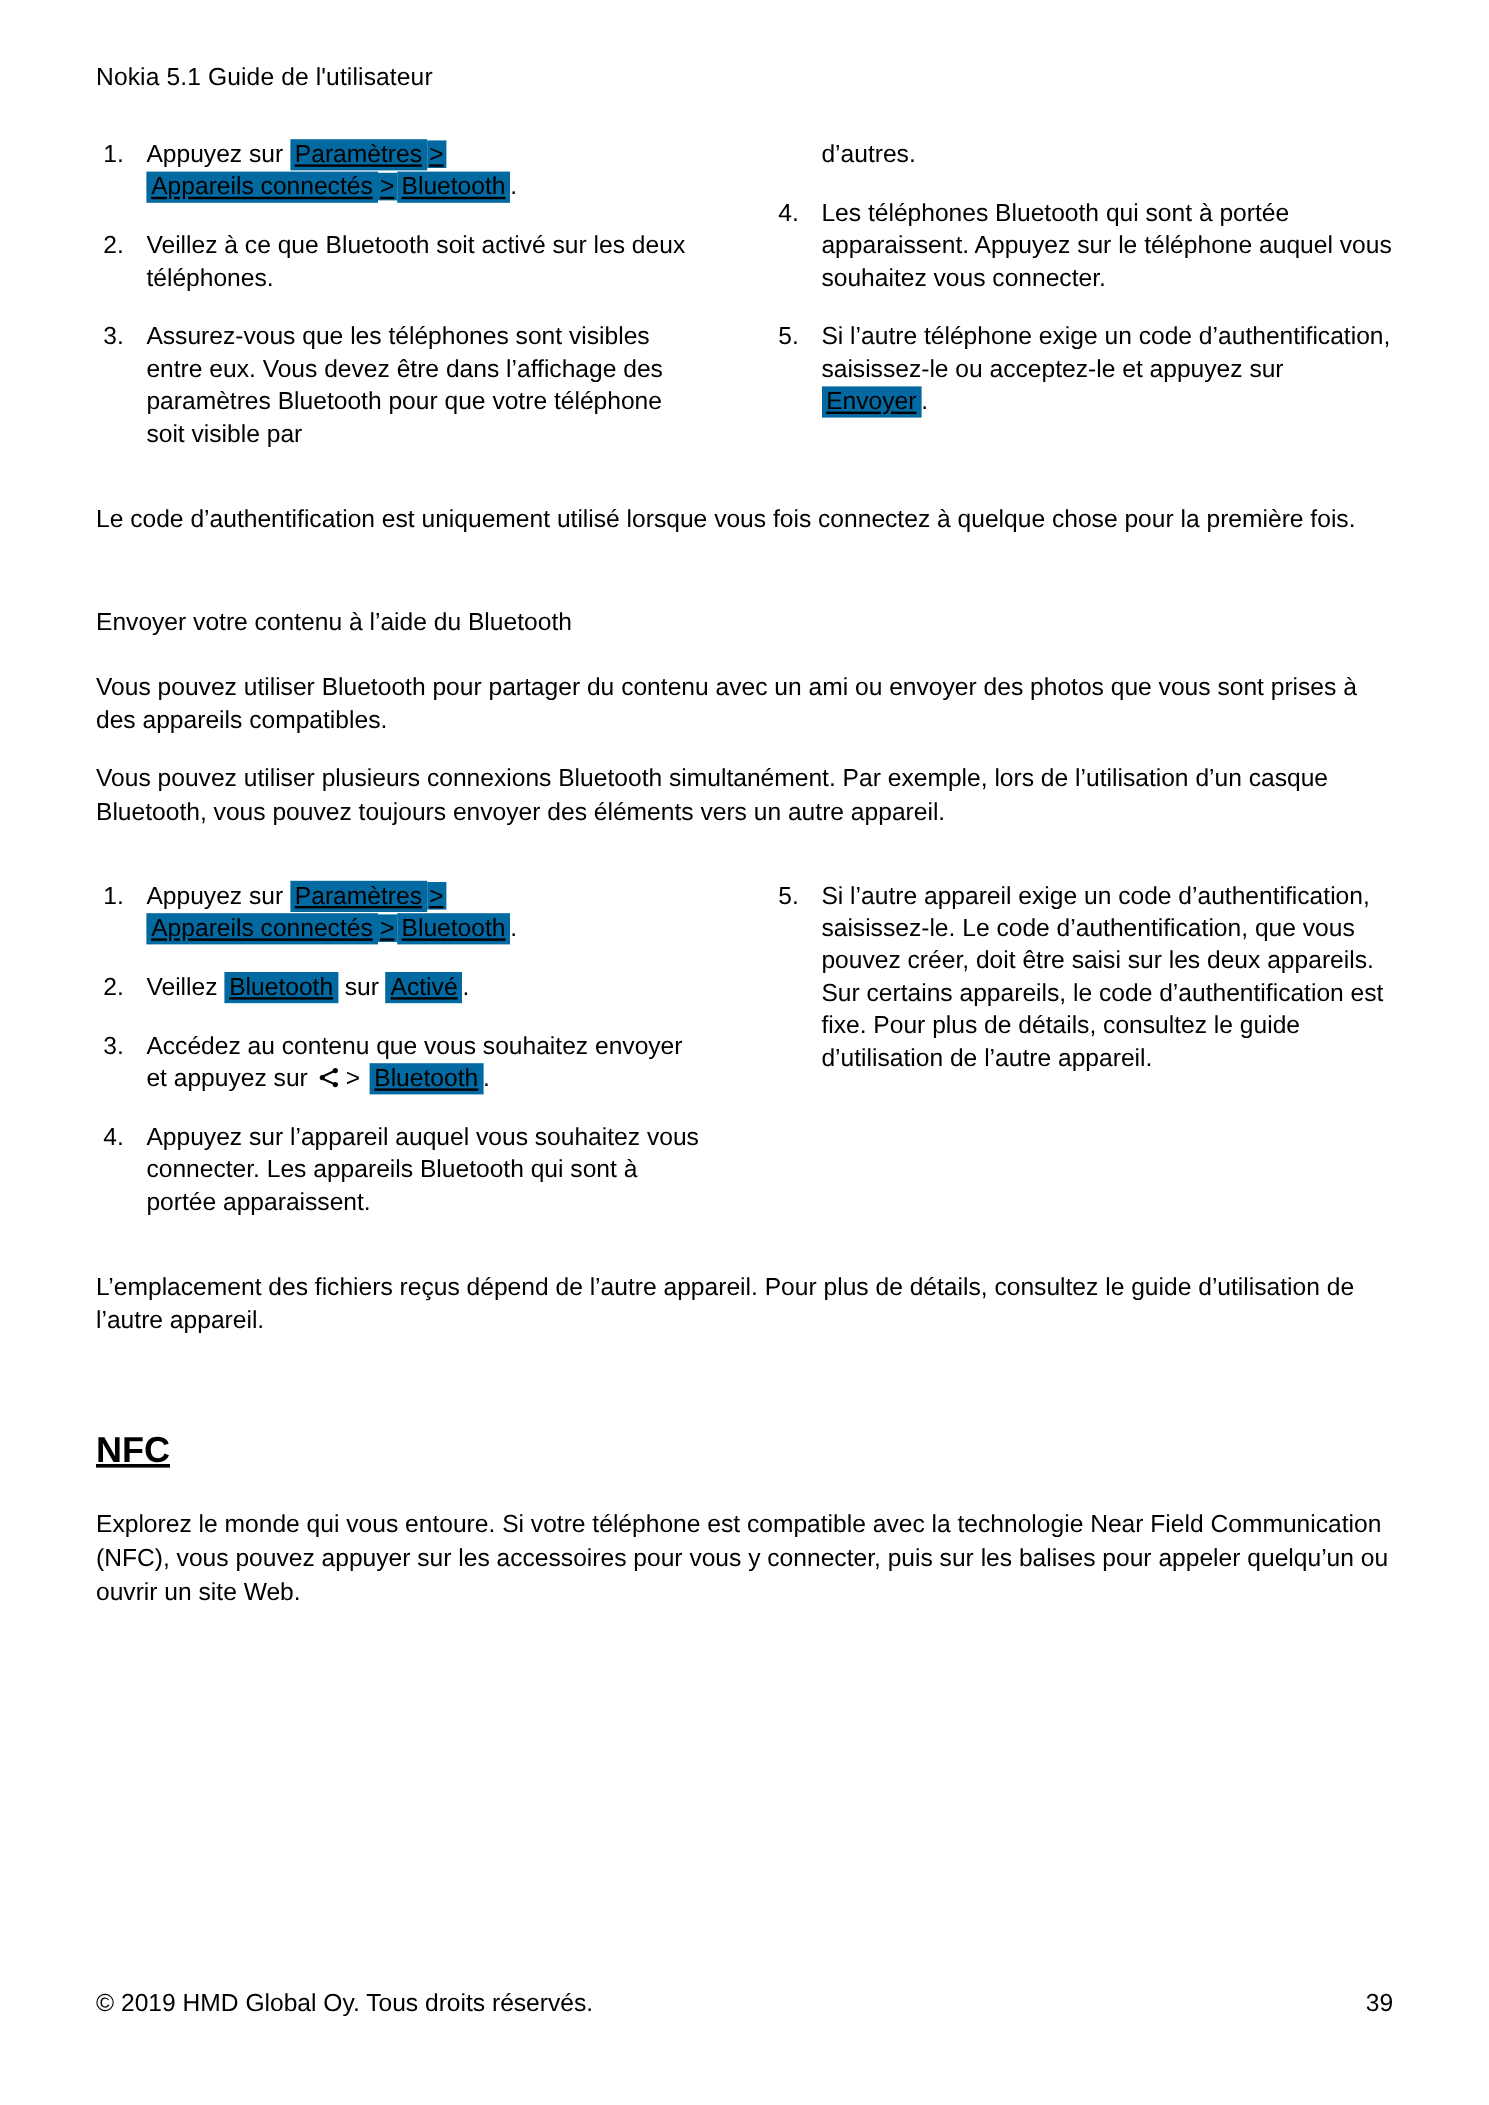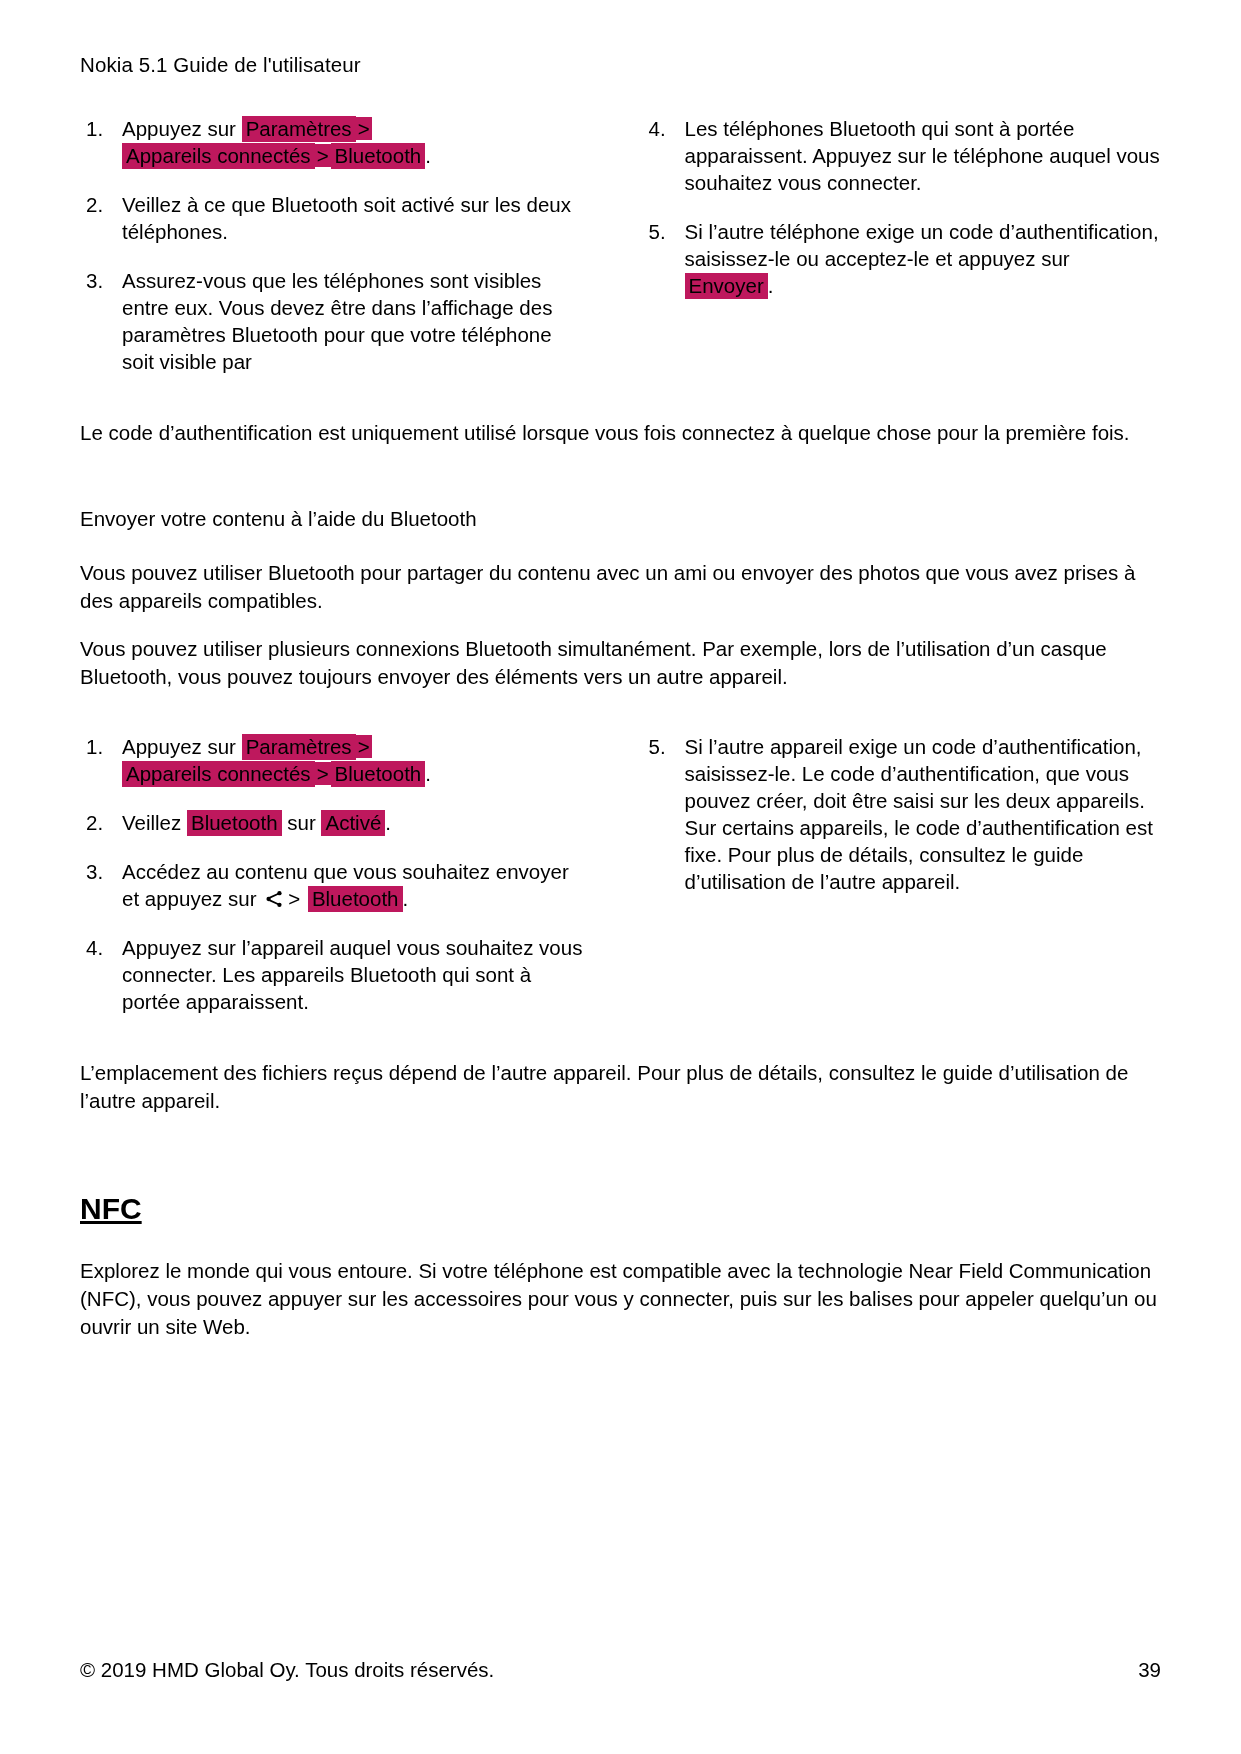--- a/index.html
+++ b/index.html
@@ -59,23 +59,24 @@
     text-align: left;
   }
   .cont {
     font-size: 20.5px;
     line-height: 27px;
     margin-bottom: 22px;
     padding-left: 42px;
   }
 
   .hl {
-    background: #be185d;
+    background: #0369a1;
     padding: 1px 4px 2px 4px;
     white-space: nowrap;
+    text-decoration: underline;
   }
   .sep { padding: 0 2px; }
 
   p.para {
     font-size: 20.5px;
     line-height: 28px;
     margin: 0 0 20px 0;
   }
   .gap-sm { height: 22px; }
   .gap-md { height: 38px; }
@@ -134,41 +135,42 @@
         <li>
           <span class="num">2.</span><span>Veillez à ce que Bluetooth soit activé sur les deux téléphones.</span>
         </li>
         <li>
           <span class="num">3.</span><span>Assurez-vous que les téléphones sont visibles entre eux. Vous devez être dans l’affichage des paramètres Bluetooth pour que votre téléphone soit visible par</span>
         </li>
       </ol>
     </div>
 
     <div class="col right">
+      <div class="cont">d’autres.</div>
       <ol class="nlist">
         <li>
           <span class="num">4.</span><span>Les téléphones Bluetooth qui sont à portée apparaissent. Appuyez sur le téléphone auquel vous souhaitez vous connecter.</span>
         </li>
         <li>
           <span class="num">5.</span><span>Si l’autre téléphone exige un code d’authentification, saisissez-le ou acceptez-le et appuyez sur</span>
           <span class="hl">Envoyer</span><span>.</span>
         </li>
       </ol>
     </div>
   </div>
 
   <div class="gap-sm"></div>
 
   <p class="para">Le code d’authentification est uniquement utilisé lorsque vous fois connectez à quelque chose pour la première fois.</p>
 
   <div class="gap-md"></div>
 
   <h4 class="subhead">Envoyer votre contenu à l’aide du Bluetooth</h4>
 
-  <p class="para">Vous pouvez utiliser Bluetooth pour partager du contenu avec un ami ou envoyer des photos que vous avez prises à des appareils compatibles.</p>
+  <p class="para">Vous pouvez utiliser Bluetooth pour partager du contenu avec un ami ou envoyer des photos que vous sont prises à des appareils compatibles.</p>
   <p class="para">Vous pouvez utiliser plusieurs connexions Bluetooth simultanément. Par exemple, lors de l’utilisation d’un casque Bluetooth, vous pouvez toujours envoyer des éléments vers un autre appareil.</p>
 
   <div class="gap-sm"></div>
 
   <div class="cols">
     <div class="col left">
       <ol class="nlist">
         <li>
           <span class="num">1.</span><span>Appuyez sur</span>
           <span class="hl">Paramètres</span><span class="hl sep">&gt;</span><br>

